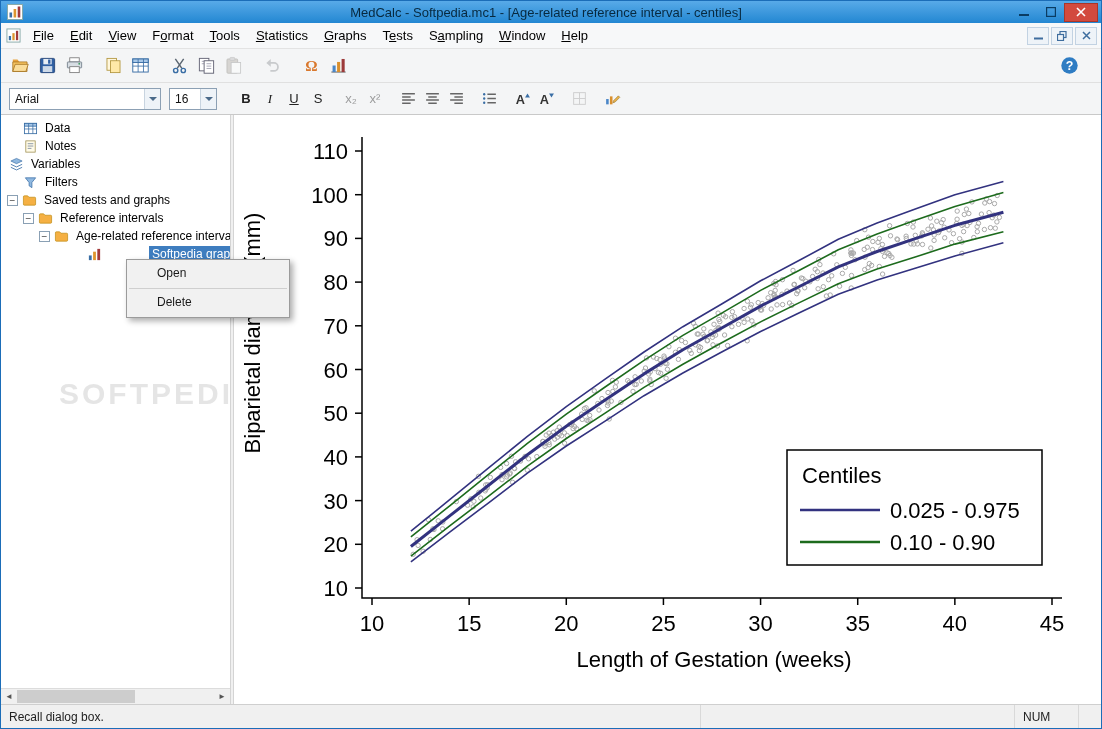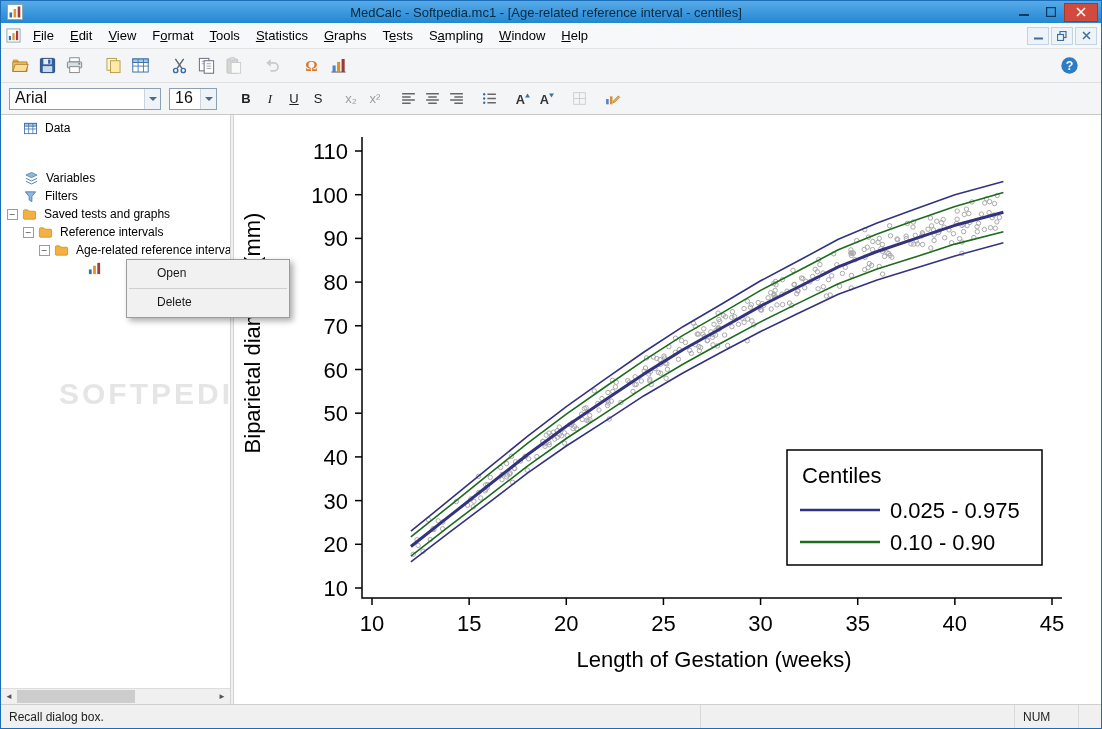--- a/index.html
+++ b/index.html
@@ -25,21 +25,21 @@
 
 
 .toolbar{height:34px;background:#f4f5f6;border-bottom:1px solid #e0e0e0;display:flex;align-items:center;padding:0 6px;flex:0 0 auto}
 .tb-btn{width:27px;height:27px;display:flex;align-items:center;justify-content:center;background:transparent;border:none;cursor:default}
 .tb-btn svg{width:19px;height:19px}
 .tb-gap{width:12px}
 .disabled{opacity:.42;filter:grayscale(85%)}
 .help-right{margin-left:auto;margin-right:12px}
 
 .formatbar{height:32px;background:#f4f5f6;border-bottom:1px solid #c9c9c9;display:flex;align-items:center;padding:0 8px;gap:4px;flex:0 0 auto}
-.combo{height:22px;background:#fff;border:1px solid #8ca0b4;display:flex;align-items:flex-start;font-size:16px;color:#111}
+.combo{height:22px;background:#fff;border:1px solid #8ca0b4;display:flex;align-items:center;font-size:12px;color:#111}
 .combo .val{flex:1;padding:0 5px;white-space:nowrap;overflow:hidden}
 .combo .arrow{width:16px;height:100%;display:flex;align-items:center;justify-content:center;border-left:1px solid #c8d4e0;background:#eef3f8}
 .combo .arrow:after{content:"";border:4px solid transparent;border-top-color:#4a6a8a;margin-top:4px}
 .combo-font{width:152px}.combo-size{width:48px;margin-left:4px}
 .fb-btn{width:24px;height:24px;display:flex;align-items:center;justify-content:center;background:transparent;border:none;font-size:13px;color:#222;cursor:default}
 .fb-btn svg{width:17px;height:17px}
 .fb-b{font-weight:bold}.fb-i{font-style:italic;font-family:"Liberation Serif",serif}.fb-u{text-decoration:underline}
 .fb-gap{width:9px}
 
 
@@ -329,21 +329,30 @@
           <div class="tree-row" style="padding-left: 22px;">
             <span class="tree-icon">
               <svg viewBox="0 0 16 16" width="15" height="15">
                 <rect x="1.5" y="2.5" width="13" height="11" fill="#fff" stroke="#3a6ea5" stroke-width="0.9"></rect>
                 <rect x="1.5" y="2.5" width="13" height="3" fill="#a8c8e8" stroke="#3a6ea5" stroke-width="0.9"></rect>
                 <path d="M6 2.5v11M10.5 2.5v11M1.5 8.5h13" stroke="#3a6ea5" stroke-width="0.8" fill="none"></path>
               </svg>
             </span>
             <span class="tree-label">Data</span>
           </div>
-          <div class="tree-row" style="padding-left: 23px; margin-top: 32px;">
+          <div class="tree-row" style="padding-left: 22px;">
+            <span class="tree-icon">
+              <svg viewBox="0 0 16 16" width="15" height="15">
+                <rect x="3" y="2" width="10" height="12" fill="#fffbe8" stroke="#9a8a4a" stroke-width="0.8"></rect>
+                <path d="M5 5h6M5 7.5h6M5 10h4" stroke="#7a8aa0" stroke-width="0.9" fill="none"></path>
+              </svg>
+            </span>
+            <span class="tree-label">Notes</span>
+          </div>
+          <div class="tree-row" style="padding-left: 8px;">
             <span class="tree-icon">
               <svg viewBox="0 0 16 16" width="15" height="15">
                 <path d="M8 1.5l6 2.8L8 7.1 2 4.3z" fill="#8fb8e0" stroke="#3a6ea5" stroke-width="0.7"></path>
                 <path d="M2 7.8l6 2.8 6-2.8" fill="none" stroke="#3a6ea5" stroke-width="0.9"></path>
                 <path d="M2 11l6 2.8 6-2.8" fill="none" stroke="#3a6ea5" stroke-width="0.9"></path>
               </svg>
             </span>
             <span class="tree-label">Variables</span>
           </div>
           <div class="tree-row" style="padding-left: 22px;">

